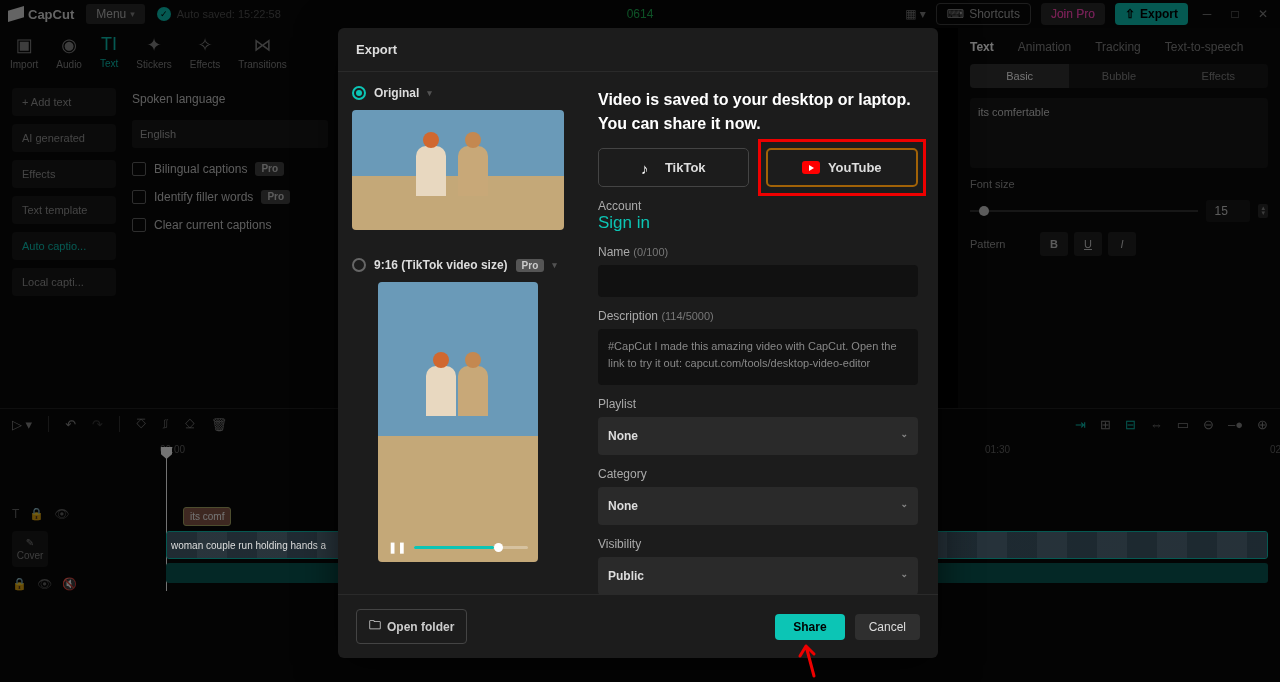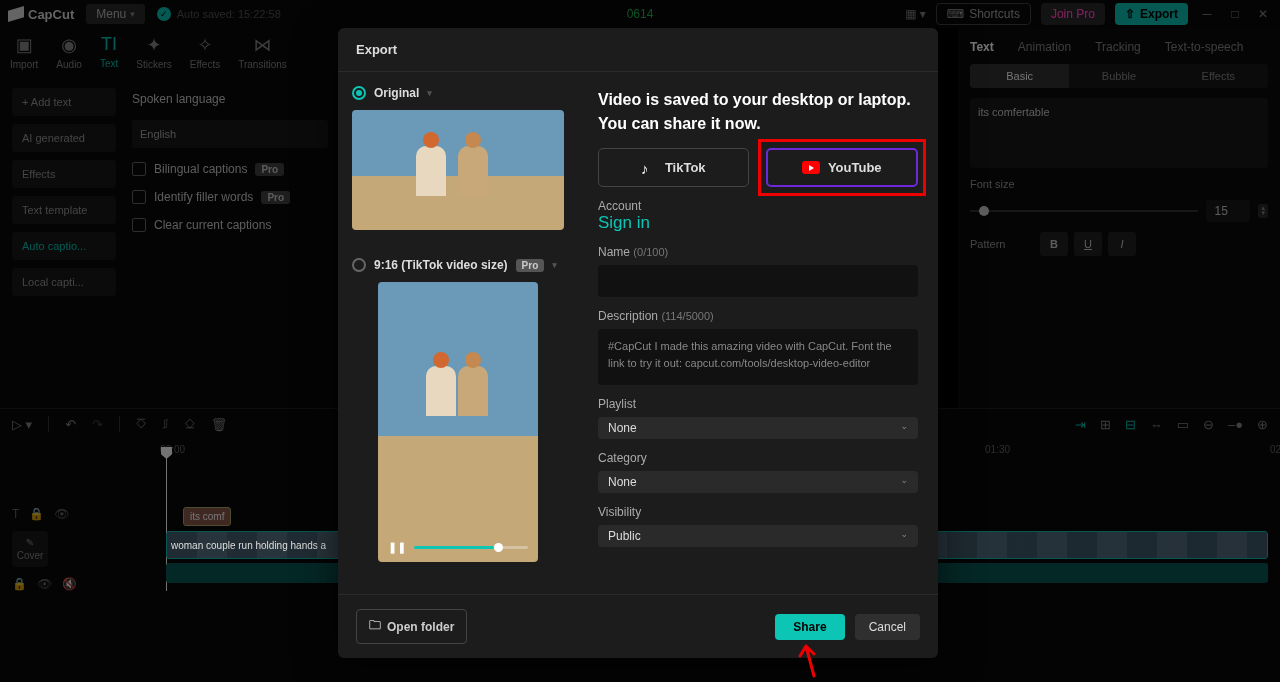--- a/index.html
+++ b/index.html
@@ -23,21 +23,21 @@
 .tool-tab{display:flex;flex-direction:column;align-items:center;gap:3px;color:#888;font-size:10px}
 .tool-tab.active{color:#0cc5b5}
 .tool-icon{font-size:18px}
 .sidebar-menu{display:flex;gap:8px;padding:8px}
 .menu-list{width:112px;display:flex;flex-direction:column;gap:8px;padding:4px}
 .menu-item{padding:8px 10px;background:#1a1a1a;border-radius:4px;color:#999;font-size:11px}
 .menu-item.active{color:#0cc5b5}
 .settings-panel{flex:1;padding:8px 4px;display:flex;flex-direction:column;gap:14px}
 .setting-label{color:#ccc;font-size:12px}
 .setting-select{background:#1a1a1a;padding:8px;border-radius:3px;color:#aaa;font-size:11px}
-.checkbox-row{display:flex;align-items:center;gap:8px;color:#ccc;font-size:12px}
+.checkbox-row{display:flex;gap:8px;color:#ccc;font-size:12px}
 .checkbox{width:14px;height:14px;border:1px solid #666;border-radius:2px}
 .pro-badge{background:#444;padding:1px 6px;border-radius:3px;font-size:10px;font-weight:600;color:#ccc}
 .right-panel{width:322px;margin-left:auto;background:#0d0d0d;padding:12px;display:flex;flex-direction:column;gap:10px}
 .right-tabs{display:flex;gap:24px;font-size:12px;color:#888}
 .right-tabs .active{color:#fff;font-weight:600}
 .sub-tabs{display:flex;background:#1a1a1a;border-radius:4px;overflow:hidden}
 .sub-tab{flex:1;padding:6px;text-align:center;font-size:11px;color:#888}
 .sub-tab.active{background:#333;color:#fff}
 .text-area{background:#1a1a1a;height:70px;padding:8px;border-radius:4px;color:#ccc;font-size:11px}
 .prop-row{display:flex;align-items:center;gap:10px;font-size:11px}
@@ -85,32 +85,32 @@
 .people{position:absolute;top:30%;left:25%;width:50%;height:50%}
 .person{position:absolute;width:30px;height:50px;background:#d4b896;border-radius:10px 10px 0 0}
 .person::before{content:'';position:absolute;top:-14px;left:7px;width:16px;height:16px;background:#c48850;border-radius:50%}
 .p1{left:10%;background:#e8d8c0}
 .p1::before{background:#d06830}
 .p2{left:50%;background:#c8a878}
 .modal-right{flex:1;padding:16px 20px;display:flex;flex-direction:column;gap:12px;overflow-y:auto}
 .saved-text{color:#fff;font-size:16px;font-weight:700;line-height:1.5}
 .share-btns{display:flex;gap:17px}
 .share-btn{flex:1;padding:10px;border:1px solid #444;border-radius:5px;display:flex;align-items:center;justify-content:center;gap:8px;color:#ddd;font-size:13px;font-weight:600}
-.share-btn.yt{border:2px solid #6d28d9;position:relative}
+.share-btn.yt{border:2px solid #a16207;position:relative}
 .red-box{position:absolute;inset:-11px -10px;border:3px solid #e00;pointer-events:none}
 .tiktok-icon{width:16px;height:16px;position:relative}
 .tiktok-icon::before{content:'♪';color:#fff;font-size:15px}
 .yt-icon{width:18px;height:13px;background:#f00;border-radius:3px;display:flex;align-items:center;justify-content:center}
 .yt-icon::after{content:'';border-left:5px solid #fff;border-top:3px solid transparent;border-bottom:3px solid transparent;margin-left:1px}
 .form-label{color:#aaa;font-size:12px}
 .signin{color:#0cc5b5;font-size:17px}
 .form-count{color:#777;font-size:11px;}
 .form-input{background:#111;border-radius:4px;padding:9px 10px;color:#ccc;font-size:11px;min-height:32px}
 .form-textarea{background:#111;border-radius:4px;padding:9px 10px;color:#888;font-size:11px;line-height:1.5;min-height:56px}
-.form-select{background:#2a2a2a;border-radius:4px;padding:4px 10px;color:#ddd;font-size:12px;display:flex;justify-content:space-between;align-items:flex-start;font-weight:400}
+.form-select{background:#2a2a2a;border-radius:4px;padding:12px 10px;color:#ddd;font-size:12px;display:flex;justify-content:space-between;align-items:flex-start;font-weight:700}
 .modal-footer{padding:14px 18px;display:flex;align-items:center;gap:10px;border-top:1px solid #2a2a2a}
 .folder-btn{border:1px solid #444;padding:6px 12px;border-radius:4px;display:flex;align-items:center;gap:6px;color:#ccc;font-size:12px;font-weight:600}
 .footer-spacer{flex:1}
 .share-action{background:#0cc5b5;color:#000;padding:6px 18px;border-radius:4px;font-size:12px;font-weight:700}
 .cancel-action{background:#2f2f2f;color:#ddd;padding:6px 14px;border-radius:4px;font-size:12px}
 .arrow-annotation{position:absolute;left:786px;top:640px;z-index:20;pointer-events:none}
 .arrow-svg{width:36px;height:40px}
 .chevron{font-size:9px;color:#888}
 .chevron-updown{display:flex;flex-direction:column;font-size:7px;line-height:.7;color:#888;background:#2a2a2a;padding:2px 3px;border-radius:2px}
 </style>
@@ -360,21 +360,21 @@
         <div class="signin">Sign in</div>
       </div>
       <div>
         <span class="form-label">Name</span>
         <span class="form-count">(0/100)</span>
         <div class="form-input" style="margin-top:6px"></div>
       </div>
       <div>
         <span class="form-label">Description</span>
         <span class="form-count">(114/5000)</span>
-        <div class="form-textarea" style="margin-top:6px">#CapCut I made this amazing video with CapCut. Font the link to try it out: capcut.com/tools/desktop-video-editor</div>
+        <div class="form-textarea" style="margin-top:6px">#CapCut I made this amazing video with CapCut. Open the link to try it out: capcut.com/tools/desktop-video-editor</div>
       </div>
       <div>
         <div class="form-label" style="margin-bottom:6px">Playlist</div>
         <div class="form-select">
             <span>None</span>
             <span class="chevron">⌄</span>
           </div>
       </div>
       <div>
         <div class="form-label" style="margin-bottom:6px">Category</div>

